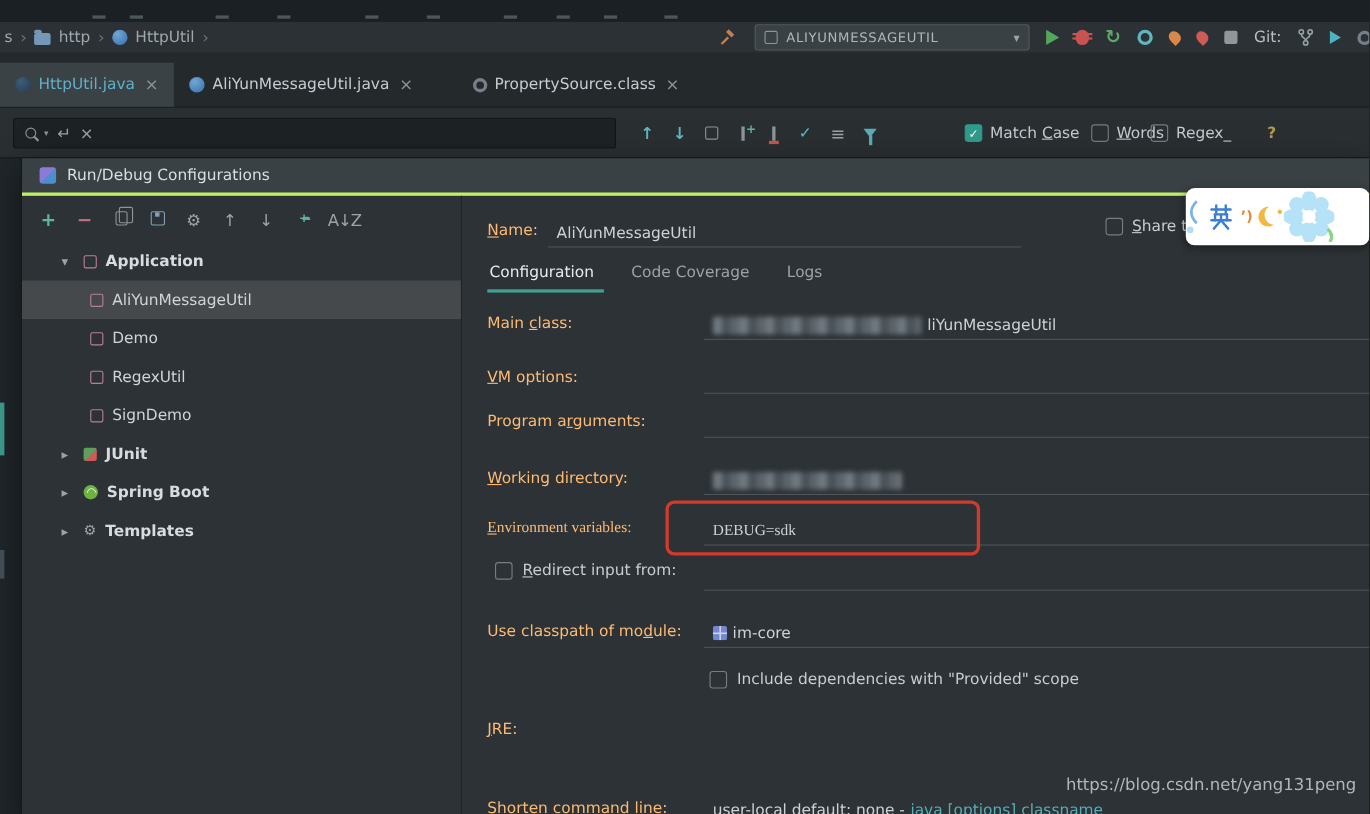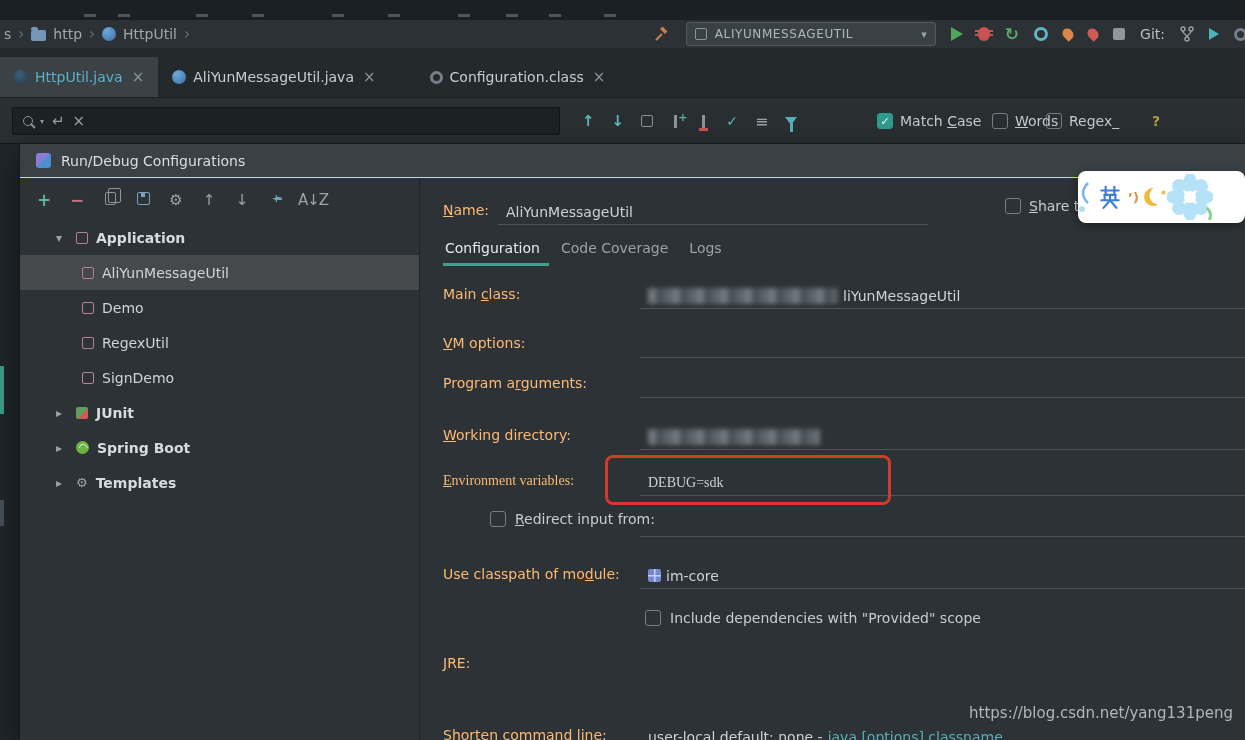--- a/index.html
+++ b/index.html
@@ -72,21 +72,21 @@
   .cb{width:16px;height:16px;border:1.6px solid #747e84;border-radius:3px;background:transparent;display:inline-flex;align-items:center;justify-content:center;flex:none;}
   .cb.checked{background:#2f9c8c;border-color:#2f9c8c;color:#fff;font-size:11px;}
   .help{color:#b99a50;font-weight:bold;}
 
   
   .stripe1{position:absolute;left:0;top:366px;width:4px;height:48px;background:#3f9f90;}
   .stripe2{position:absolute;left:0;top:500px;width:4px;height:26px;background:#46525a;}
 
   
   .dialog{position:absolute;left:20px;top:144px;width:1225px;height:596px;background:#2c3235;box-shadow:0 0 0 1px #14181a,0 10px 30px rgba(0,0,0,.5);z-index:10;}
-  .dlg-title{height:34px;background:#3a4144;display:flex;align-items:center;gap:10px;padding-left:16px;color:#d9dee2;border-bottom:1px solid #bef264;}
+  .dlg-title{height:34px;background:#3a4144;display:flex;align-items:center;gap:10px;padding-left:16px;color:#d9dee2;border-bottom:3px solid #bef264;}
   .dlg-ic{width:15px;height:15px;border-radius:3px;background:linear-gradient(135deg,#8a7bd8 0 50%,#4a8fd0 50%);}
   .dlg-body{position:absolute;top:34px;left:0;right:0;bottom:0;}
   .tree-panel{position:absolute;left:0;top:0;bottom:0;width:400px;border-right:1px solid #202528;}
   .tree-toolbar{position:absolute;top:10px;left:14px;display:flex;gap:13px;align-items:center;height:24px;}
   .ticon{width:20px;text-align:center;color:#9aa5ab;font-size:15px;}
   .ticon.teal{color:#5fb3a1;font-size:17px;font-weight:bold;}
   .ticon.rose{color:#c4707e;font-size:17px;font-weight:bold;}
   .ticon.tiny{font-size:15px;letter-spacing:-1px;}
   .copyic{width:11px;height:13px;border:1.5px solid #8b959b;border-radius:2px;position:relative;display:inline-block;}
   .copyic::before{content:"";position:absolute;left:2.5px;top:-5px;width:11px;height:13px;border:1.5px solid #8b959b;border-radius:2px;}
@@ -109,21 +109,21 @@
   .form-panel{position:absolute;left:400px;top:0;right:0;bottom:0;}
   .frow{position:absolute;left:0;right:0;height:26px;}
   .flabel{position:absolute;left:23px;top:0;color:#fdba74;white-space:nowrap;}
   .ffield{position:absolute;left:220px;right:0;top:-3px;height:26px;border-bottom:1px solid #4e545a;display:flex;align-items:center;gap:5px;padding-left:8px;}
   .ffield.name{left:78px;right:auto;width:430px;}
   .fvalue{color:#ccd3d7;white-space:nowrap;}
   .link{color:#58aeb8;white-space:nowrap;}
   .blur{height:16px;border-radius:2px;filter:blur(2.5px);background:repeating-linear-gradient(90deg,#707880 0 8px,#4a5258 8px 16px,#5d656c 16px 24px);}
   .b1{width:190px;} .b2{width:172px;}
   .share{position:absolute;left:553px;top:20px;display:flex;gap:8px;align-items:center;padding-left:32px;}
-  .dtabs{position:absolute;left:25px;top:62px;display:flex;gap:21px;}
+  .dtabs{position:absolute;left:25px;top:62px;display:flex;gap:34px;}
   .dtab{color:#9aa3a9;}
   .dtab.sel{color:#e6ebee;}
   .dtab-underline{position:absolute;left:23px;top:85px;width:106px;height:3px;background:#3f9f90;}
   .moduleic{width:13px;height:13px;border-radius:2px;flex:none;background:
      linear-gradient(#c9d2f2,#c9d2f2) 50% 0/1.5px 100% no-repeat,
      linear-gradient(#c9d2f2,#c9d2f2) 0 50%/100% 1.5px no-repeat,#7487cf;}
   .rowcb{position:absolute;display:flex;gap:9px;align-items:center;color:#c6cdd2;}
 
   
   .red-rect{position:absolute;left:605px;top:455px;width:286px;height:50px;border:3px solid #d23b2a;border-radius:8px;z-index:40;}
@@ -189,21 +189,21 @@
       <span class="lbl">HttpUtil.java</span>
       <span class="tabx">×</span>
     </div>
     <div class="tab">
       <span class="ball"></span>
       <span class="lbl">AliYunMessageUtil.java</span>
       <span class="tabx">×</span>
     </div>
     <div class="tab gap">
       <span class="ring"></span>
-      <span class="lbl">Configuration.class</span>
+      <span class="lbl">PropertySource.class</span>
       <span class="tabx">×</span>
     </div>
   </div>
 
   <div class="searchbar">
     <div class="sfield">
       <span class="mag"></span>
       <span class="mini-dd">▾</span>
       <span class="fglyph">↵</span>
       <span class="fglyph">×</span>
@@ -344,21 +344,21 @@
           </div>
         </div>
 
         <div class="frow" style="top:295px;font-family:Liberation Serif, serif;">
           <span class="flabel"><u>E</u>nvironment variables:</span>
           <div class="ffield">
             <span class="fvalue">DEBUG=sdk</span>
           </div>
         </div>
 
-        <div class="rowcb" style="left:30px;top:333px;margin-left:40px;">
+        <div class="rowcb" style="left:30px;top:333px;">
           <span class="cb"></span>
           <span><u>R</u>edirect input from:</span>
         </div>
         <div class="frow" style="top:336px;">
           <div class="ffield"></div>
         </div>
 
         <div class="frow" style="top:388px;">
           <span class="flabel">Use classpath of mo<u>d</u>ule:</span>
           <div class="ffield">

